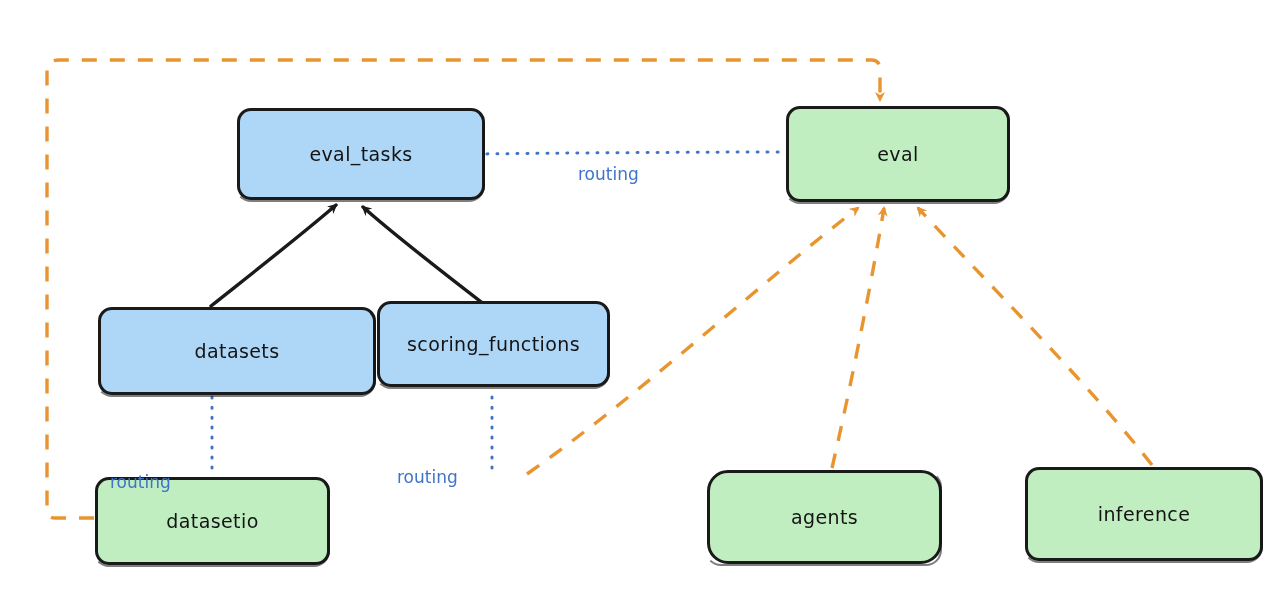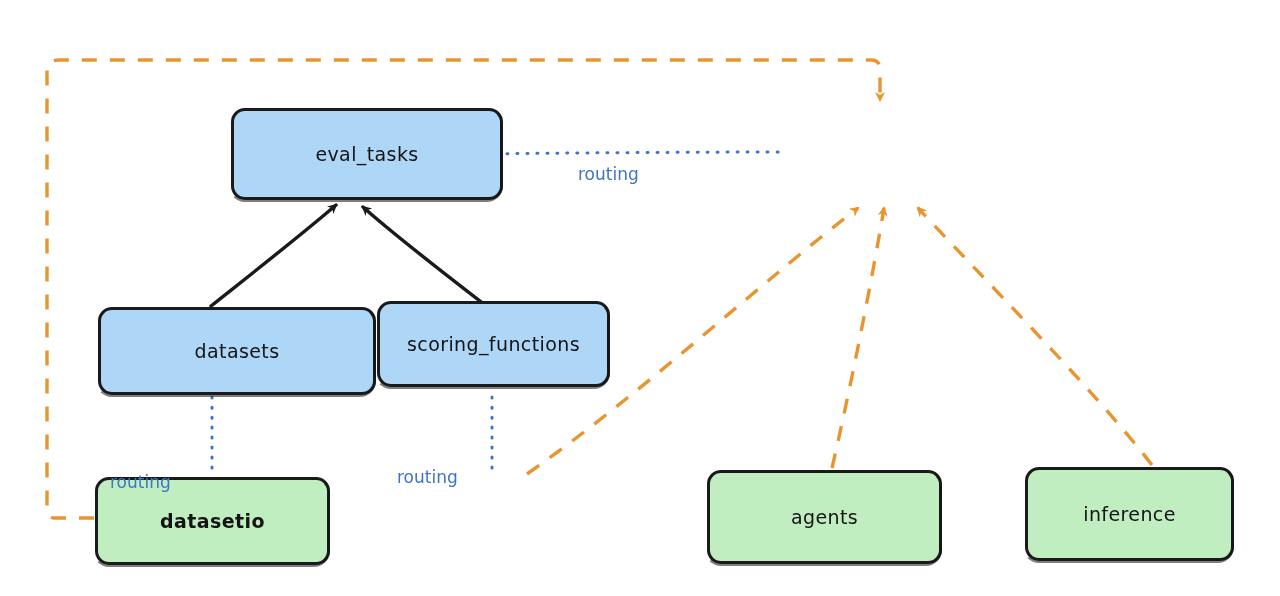--- a/index.html
+++ b/index.html
@@ -94,43 +94,46 @@
 
     <path d="M94,518 L55,518 C48,518 47,513 47,506 L47,70 C47,63 52,60 59,60 L871,60 C878,60 880,64 880,71 L880,100" fill="none" stroke="#e8952f" stroke-width="3.4" stroke-dasharray="15 13" stroke-linecap="butt" marker-end="url(#arrow-orange)"></path>
 
     <path d="M527,474 C640,395 770,275 858,208" fill="none" stroke="#e8952f" stroke-width="3.4" stroke-dasharray="15 13" stroke-linecap="butt" marker-end="url(#arrow-orange)"></path>
 
     <path d="M832,468 C850,390 872,280 884,208" fill="none" stroke="#e8952f" stroke-width="3.4" stroke-dasharray="15 13" stroke-linecap="butt" marker-end="url(#arrow-orange)"></path>
 
     <path d="M1152,465 C1090,385 975,270 918,208" fill="none" stroke="#e8952f" stroke-width="3.4" stroke-dasharray="15 13" stroke-linecap="butt" marker-end="url(#arrow-orange)"></path>
   </svg>
 
-  <div class="node blue" style="left:231px; top:108px; width:272px; height:92px;">
+  <div class="node blue" style="left:237px; top:108px; width:248px; height:92px;">
     <span class="node-label">eval_tasks</span>
   </div>
 
+  <div class="node green" style="left:786px; top:106px; width:224px; height:96px;">
+    <span class="node-label">eval</span>
+  </div>
 
   <div class="node blue" style="left:98px; top:307px; width:278px; height:88px;">
     <span class="node-label">datasets</span>
   </div>
 
   <div class="node blue" style="left:377px; top:301px; width:233px; height:86px;">
     <span class="node-label">scoring_functions</span>
   </div>
 
-  <div class="node green" style="left:95px; top:477px; width:235px; height:88px;font-weight:bold;">
+  <div class="node green" style="left:95px; top:477px; width:235px; height:88px;">
     <span class="node-label">datasetio</span>
   </div>
 
 
-  <div class="node green" style="left:707px; top:470px; width:235px; height:94px;">
+  <div class="node green" style="left:707px; top:470px; width:235px; height:94px;border-radius:21px;">
     <span class="node-label">agents</span>
   </div>
 
-  <div class="node green" style="left:1025px; top:467px; width:209px; height:94px;">
+  <div class="node green" style="left:1025px; top:467px; width:238px; height:94px;">
     <span class="node-label">inference</span>
   </div>
 
   <div class="edge-label" style="left:578px; top:120px;">routing</div>
 
   <div class="edge-label" style="left:110px; top:428px;">routing</div>
 
   <div class="edge-label" style="left:397px; top:423px;">routing</div>
 
 </div>

